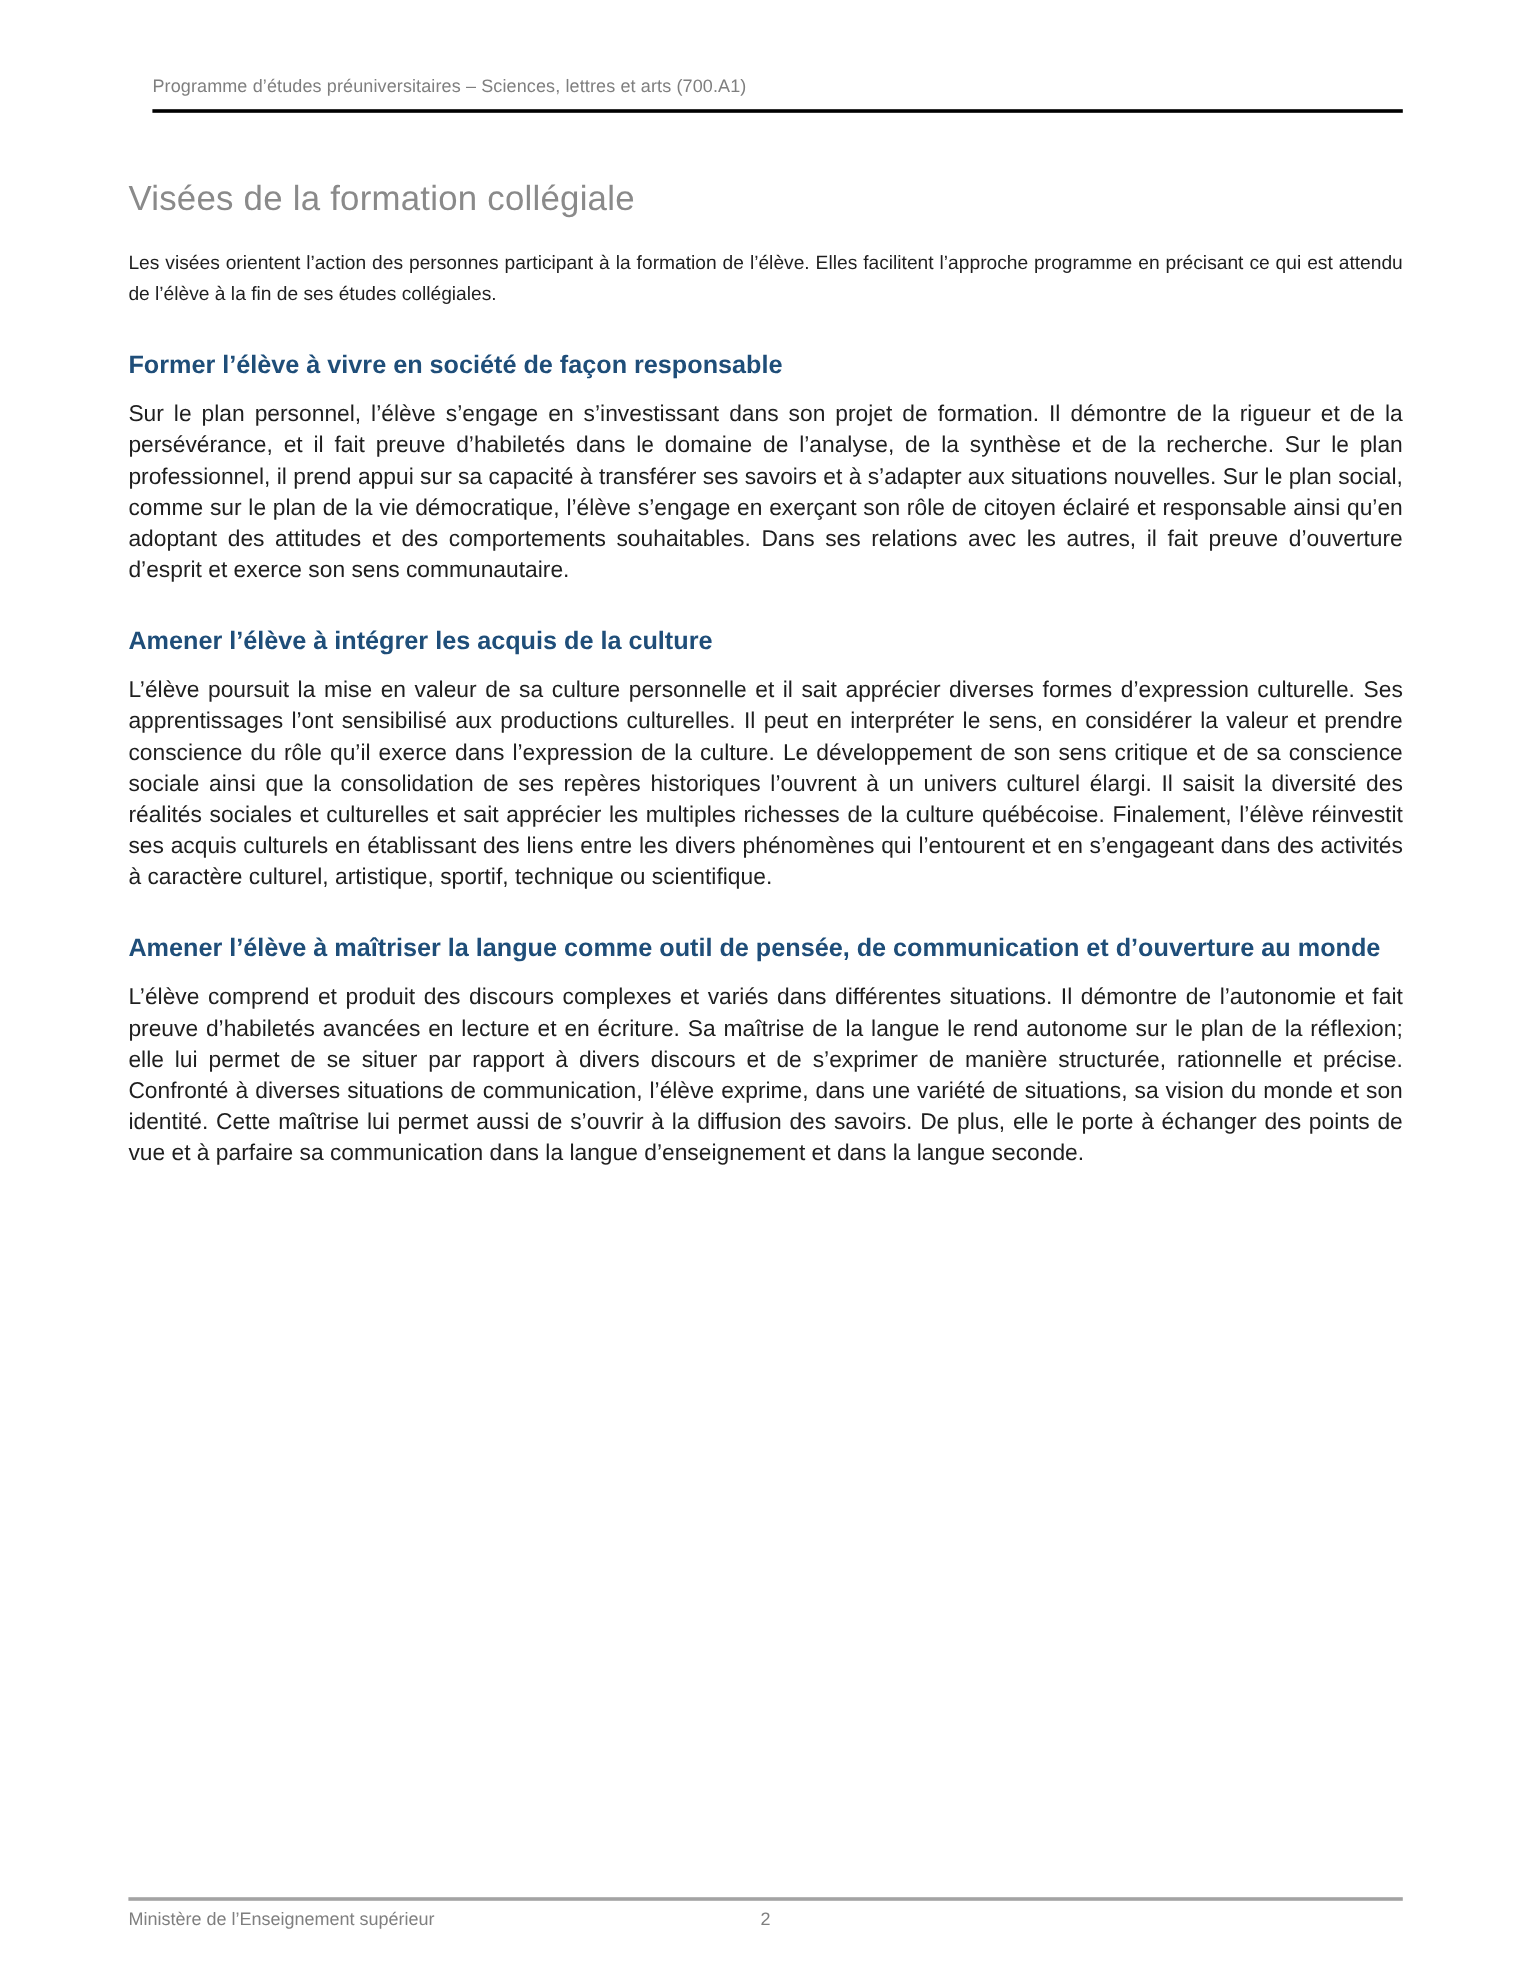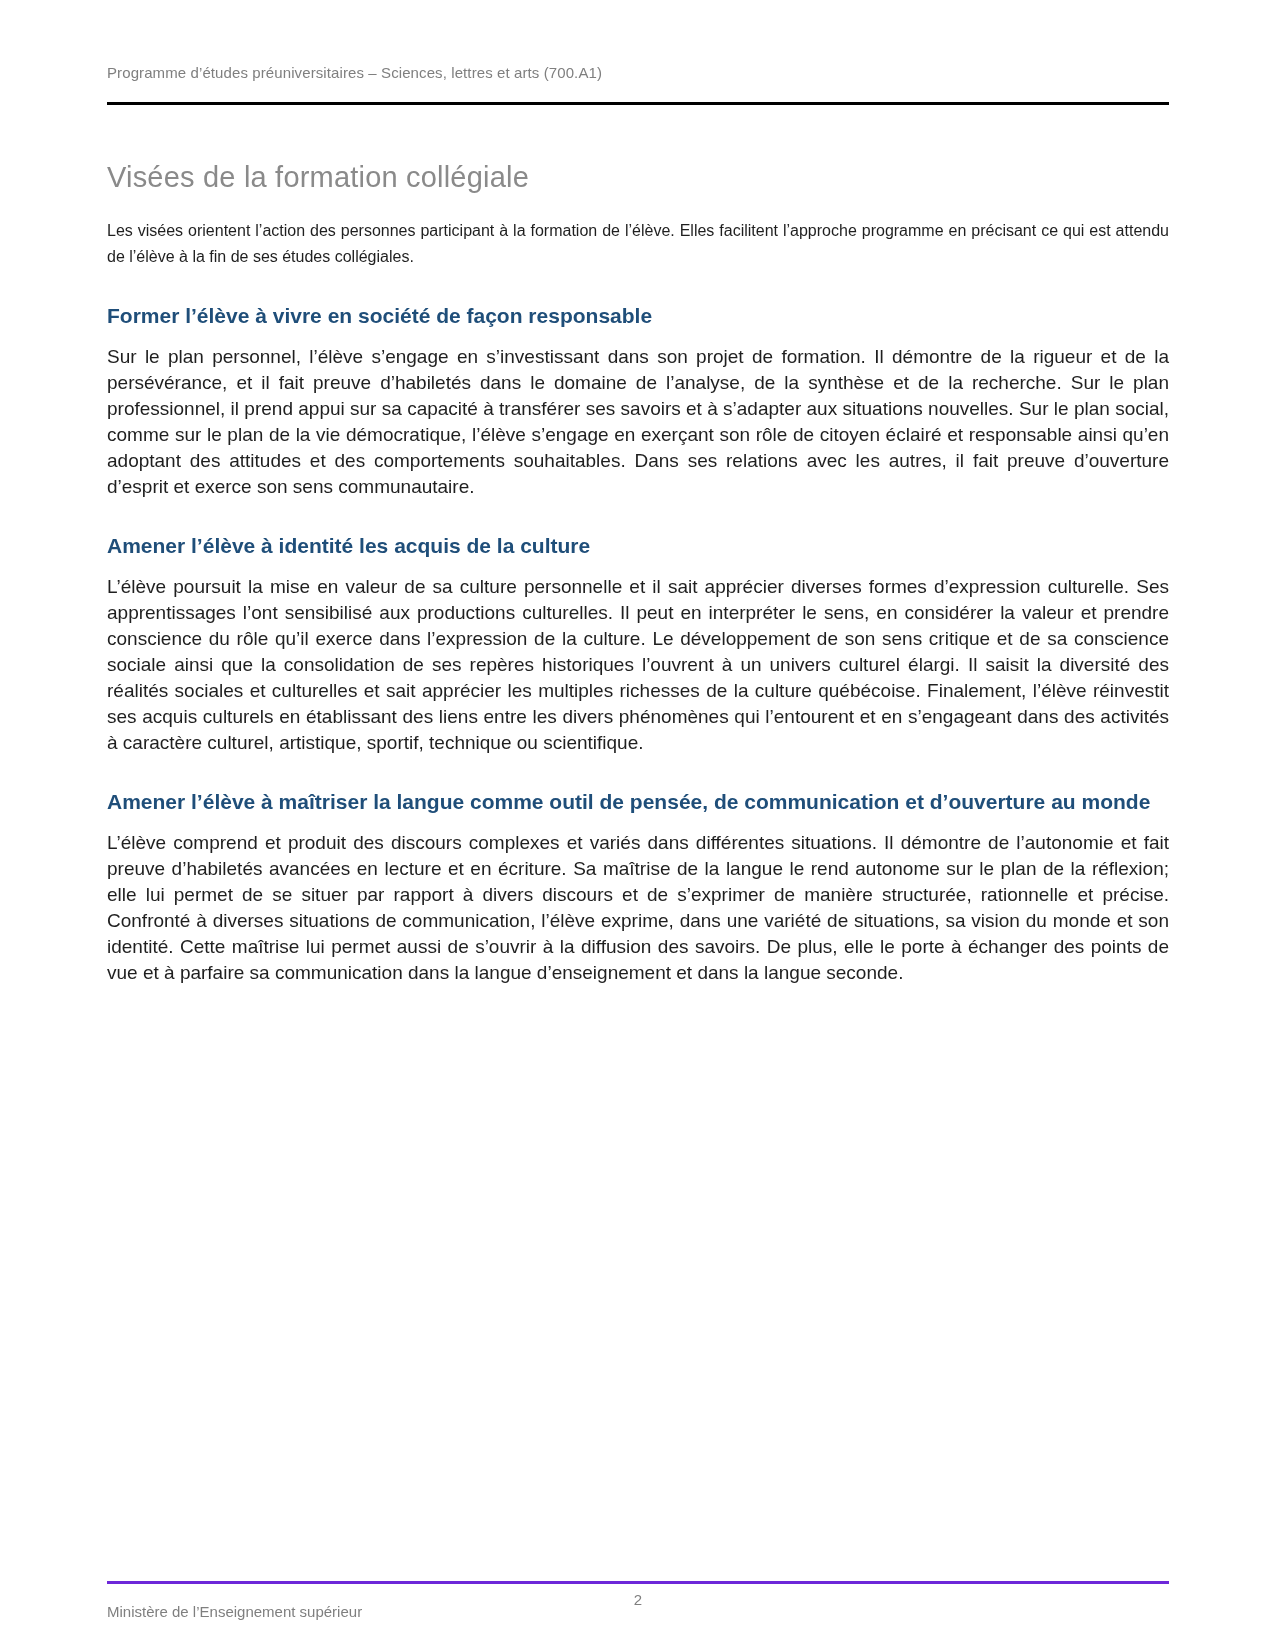--- a/index.html
+++ b/index.html
@@ -19,21 +19,22 @@
     overflow: hidden;
   }
   .content {
     position: absolute;
     left: 107px;
     right: 106px;
     top: 64px;
   }
   .running-header {
     border-bottom: 3px solid #000000;
-    padding-bottom: 20px;
+    padding-bottom: 9px;
+    margin-left: 20px;
   }
   .running-header .header-text {
     font-size: 15px;
     color: #7f7f7f;
     letter-spacing: 0.1px;
   }
   .doc-title {
     margin-top: 56px;
     font-size: 29px;
     font-weight: 400;
@@ -64,22 +65,22 @@
     line-height: 26px;
     text-align: justify;
     text-align-last: left;
     color: #1f1f1f;
   }
   .running-footer {
     position: absolute;
     left: 107px;
     right: 106px;
     top: 1581px;
-    border-top: 3px solid #6d28d9;
-    padding-top: 19px;
+    border-top: 3px solid #a3a3a3;
+    padding-top: 7px;
   }
   .footer-left {
     font-size: 15px;
     color: #7f7f7f;
   }
   .footer-page {
     position: absolute;
     top: 7px;
     left: 0;
     right: 0;
@@ -101,21 +102,21 @@
     <div class="doc-title">Visées de la formation collégiale</div>
 
     <p class="intro">Les visées orientent l’action des personnes participant à la formation de l’élève. Elles facilitent l’approche programme en précisant ce qui est attendu de l’élève à la fin de ses études collégiales.</p>
 
     <div class="section">
       <div class="section-heading">Former l’élève à vivre en société de façon responsable</div>
       <p class="section-body">Sur le plan personnel, l’élève s’engage en s’investissant dans son projet de formation. Il démontre de la rigueur et de la persévérance, et il fait preuve d’habiletés dans le domaine de l’analyse, de la synthèse et de la recherche. Sur le plan professionnel, il prend appui sur sa capacité à transférer ses savoirs et à s’adapter aux situations nouvelles. Sur le plan social, comme sur le plan de la vie démocratique, l’élève s’engage en exerçant son rôle de citoyen éclairé et responsable ainsi qu’en adoptant des attitudes et des comportements souhaitables. Dans ses relations avec les autres, il fait preuve d’ouverture d’esprit et exerce son sens communautaire.</p>
     </div>
 
     <div class="section">
-      <div class="section-heading">Amener l’élève à identité les acquis de la culture</div>
+      <div class="section-heading">Amener l’élève à intégrer les acquis de la culture</div>
       <p class="section-body">L’élève poursuit la mise en valeur de sa culture personnelle et il sait apprécier diverses formes d’expression culturelle. Ses apprentissages l’ont sensibilisé aux productions culturelles. Il peut en interpréter le sens, en considérer la valeur et prendre conscience du rôle qu’il exerce dans l’expression de la culture. Le développement de son sens critique et de sa conscience sociale ainsi que la consolidation de ses repères historiques l’ouvrent à un univers culturel élargi. Il saisit la diversité des réalités sociales et culturelles et sait apprécier les multiples richesses de la culture québécoise. Finalement, l’élève réinvestit ses acquis culturels en établissant des liens entre les divers phénomènes qui l’entourent et en s’engageant dans des activités à caractère culturel, artistique, sportif, technique ou scientifique.</p>
     </div>
 
     <div class="section">
       <div class="section-heading">Amener l’élève à maîtriser la langue comme outil de pensée, de communication et d’ouverture au monde</div>
       <p class="section-body">L’élève comprend et produit des discours complexes et variés dans différentes situations. Il démontre de l’autonomie et fait preuve d’habiletés avancées en lecture et en écriture. Sa maîtrise de la langue le rend autonome sur le plan de la réflexion; elle lui permet de se situer par rapport à divers discours et de s’exprimer de manière structurée, rationnelle et précise. Confronté à diverses situations de communication, l’élève exprime, dans une variété de situations, sa vision du monde et son identité. Cette maîtrise lui permet aussi de s’ouvrir à la diffusion des savoirs. De plus, elle le porte à échanger des points de vue et à parfaire sa communication dans la langue d’enseignement et dans la langue seconde.</p>
     </div>
 
   </div>
 

